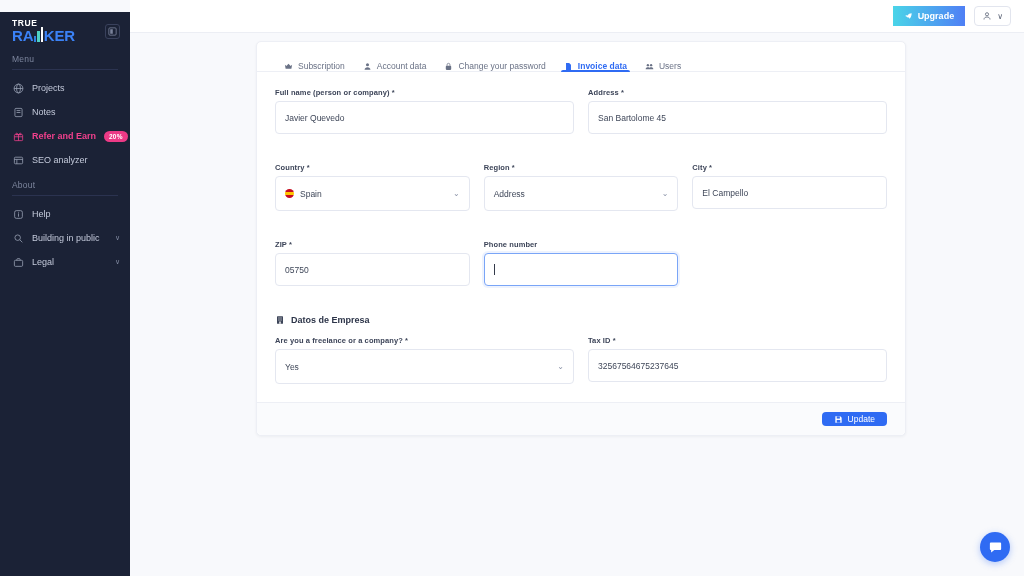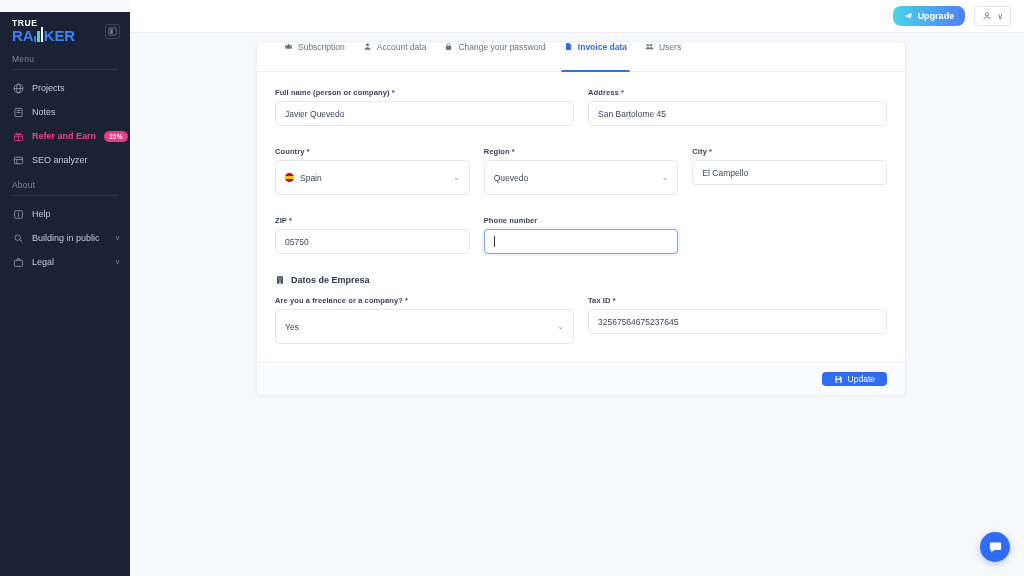--- a/index.html
+++ b/index.html
@@ -67,21 +67,21 @@
 
   
   #topbar {
     position: absolute; left: 130px; top: 0; right: 0; height: 33px;
     background: #ffffff; border-bottom: 1px solid #eceef4;
     display: flex; align-items: center; justify-content: flex-end;
     gap: 9px; padding-right: 13px;
   }
   #upgrade-btn {
     display: flex; align-items: center; gap: 5px;
-    height: 20px; padding: 0 11px; border-radius: 8px;
+    height: 20px; padding: 0 11px; border-radius: 0;
     background: linear-gradient(90deg, #4ad4e8 0%, #4f7ff5 100%);
     color: #ffffff; font-size: 9px; font-weight: bold; cursor: pointer;
     border: none; white-space: nowrap;
   }
   #upgrade-btn svg { width: 9px; height: 9px; fill: #ffffff; }
   #user-menu {
     display: flex; align-items: center; gap: 5px;
     height: 20px; padding: 0 7px; border-radius: 4px;
     border: 1px solid #e2e5ee; background: #fff; cursor: pointer;
     color: #5b6376; font-size: 8px;
@@ -98,44 +98,44 @@
     background: #ffffff; border: 1px solid #edeff5;
     border-radius: 5px; box-shadow: 0 1px 3px rgba(20,30,60,.05);
   }
 
   
   #tabs {
     display: flex; align-items: stretch;
     border-bottom: 1px solid #edeff5; padding: 0 18px; height: 30px;
   }
   .tab {
-    display: flex; align-items: flex-start; gap: 5px;
+    display: flex; align-items: flex-end; gap: 5px;
     font-size: 8.5px; color: #6a7286; cursor: pointer;
     padding: 0 9px; position: relative; white-space: nowrap;
   }
   .tab .ti { width: 9px; height: 9px; display:flex; align-items:center; justify-content:center; }
   .tab .ti svg { width: 9px; height: 9px; }
   .tab.active { color: #2f6bf3; font-weight: bold; }
   .tab.active::after {
     content: ''; position: absolute; left: 6px; right: 6px; bottom: -1px;
     height: 2px; background: #2f6bf3; border-radius: 2px 2px 0 0;
   }
 
   
   #card-body { padding: 16px 18px 18px 18px; }
-  .row { display: flex; gap: 14px; margin-bottom: 21px; }
+  .row { display: flex; gap: 14px; margin-bottom: 29px; }
   .fld { display: flex; flex-direction: column; }
   .fld.half { flex: 1 1 0; min-width: 0; }
   .fld.q1 { flex: 1 1 0; }
   .lab {
     font-size: 7.5px; color: #3c4458; font-weight: bold;
     margin-bottom: 4px; letter-spacing: .1px;
   }
   .inp {
-    height: 25px; border: 1px solid #e4e7f0; border-radius: 4px;
+    height: 33px; border: 1px solid #e4e7f0; border-radius: 4px;
     background: #ffffff; display: flex; align-items: center;
     padding: 0 9px; font-size: 8.5px; color: #3f4759;
   }
   .inp.focused {
     border: 1.5px solid #7aa5f7; box-shadow: 0 0 0 2px rgba(122,165,247,.13);
   }
   .caret {
     display: inline-block; width: 1px; height: 11px; background: #333a4a;
   }
   .sel {
@@ -386,21 +386,21 @@
               <span class="flag"></span>
               <span>Spain</span>
             </span>
             <span class="chevd">⌄</span>
           </div>
         </div>
         <div class="fld q1">
           <div class="lab">Region *</div>
           <div class="sel">
             <span class="left">
-                <span>Quevedo</span>
+                <span>Address</span>
               </span>
             <span class="chevd">⌄</span>
           </div>
         </div>
         <div class="fld q1">
           <div class="lab">City *</div>
           <div class="inp">
             <span>El Campello</span>
           </div>
         </div>

